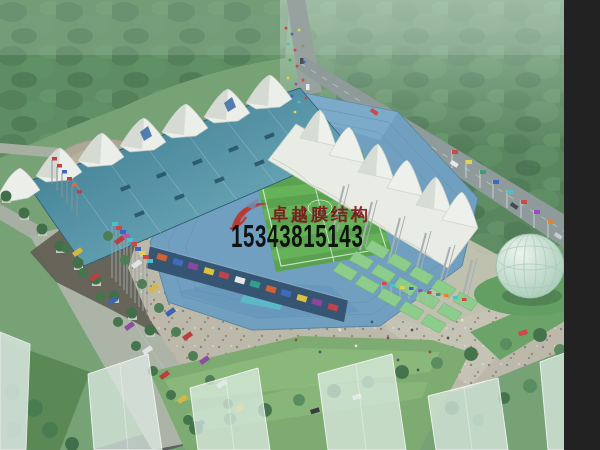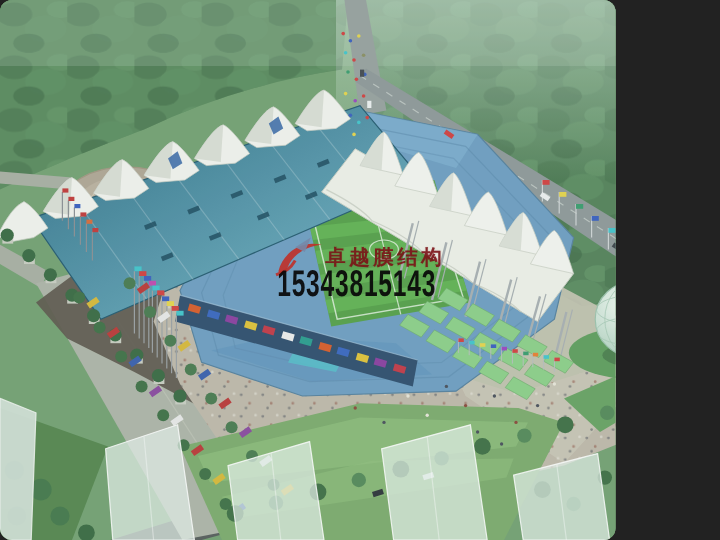--- a/index.html
+++ b/index.html
@@ -1,20 +1,19 @@
 <!DOCTYPE html>
 <html><head>
 <meta charset="utf-8">
 <style>
   html,body{margin:0;padding:0;background:#222;}
   #canvas{
-    position:relative;width:513px;height:450px;overflow:hidden;
+    position:relative;width:564px;height:450px;overflow:hidden;
     font-family:"Liberation Sans","DejaVu Sans",sans-serif;
     background:#74a173;
-    border-radius:10px;
   }
   #scene{position:absolute;left:0;top:0;}
   .watermark{position:absolute;left:0;top:0;width:600px;height:450px;pointer-events:none;}
   .wm-logo{position:absolute;left:228px;top:196px;width:46px;height:38px;}
   .wm-company{
     position:absolute;left:271px;top:203px;
     font-size:17px;font-weight:bold;letter-spacing:3px;
     color:rgba(122,18,22,0.86);white-space:nowrap;
     text-shadow:0 0 1px rgba(122,18,22,0.35);
   }

